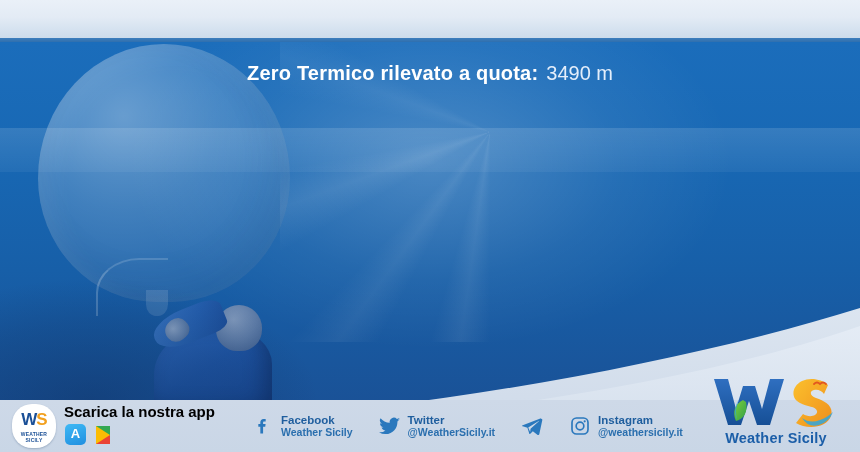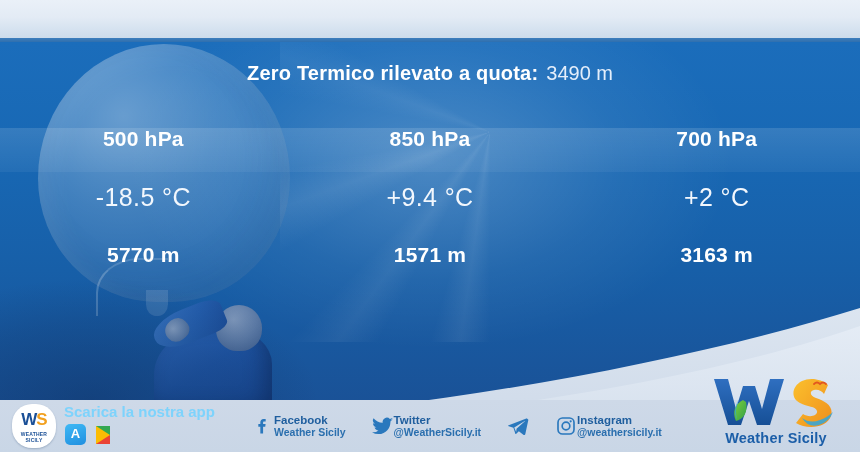--- a/index.html
+++ b/index.html
@@ -275,21 +275,21 @@
     font-size: 5px;
     font-weight: bold;
     color: #1a4f96;
     letter-spacing: .2px;
   }
   .app-text {
     position: absolute;
     left: 56px; top: 1px;
     font-size: 15px;
     font-weight: bold;
-    color: #7dd3fc;
+    color: #000000;
     white-space: nowrap;
   }
   .store-badges {
     position: absolute;
     left: 57px; top: 22px;
     display: flex;
     gap: 6px;
   }
   .badge-ios {
     width: 21px; height: 21px;
@@ -327,20 +327,21 @@
     left: 252px; bottom: 8px;
     height: 36px;
     display: flex;
     align-items: center;
     gap: 26px;
     z-index: 28;
   }
   .social {
     display: flex;
     align-items: center;
+    gap: 7px;
     white-space: nowrap;
   }
   .social .glyph {
     width: 22px; height: 22px;
     display: flex;
     align-items: center;
     justify-content: center;
     color: #2a78bd;
     flex: 0 0 auto;
   }
@@ -405,37 +406,20 @@
       </div>
     </div>
 
     <div class="vignette"></div>
   </div>
 
   <div class="zero-line">
     <span class="zero-label">Zero Termico rilevato a quota:</span><span class="zero-value">3490 m</span>
   </div>
 
-  <div class="cols">
-    <div class="col">
-      <div class="lvl">500 hPa</div>
-      <div class="temp">-18.5 °C</div>
-      <div class="alt">5770 m</div>
-    </div>
-    <div class="col">
-      <div class="lvl">850 hPa</div>
-      <div class="temp">+9.4 °C</div>
-      <div class="alt">1571 m</div>
-    </div>
-    <div class="col">
-      <div class="lvl">700 hPa</div>
-      <div class="temp">+2 °C</div>
-      <div class="alt">3163 m</div>
-    </div>
-  </div>
 
   <svg class="wave" viewBox="0 0 860 152" preserveAspectRatio="none">
     <defs>
       <linearGradient id="wgrad" x1="0" y1="0" x2="0" y2="1">
         <stop offset="0" stop-color="#dce5f0"></stop>
         <stop offset="1" stop-color="#ccd8e8"></stop>
       </linearGradient>
       <linearGradient id="wgrad2" x1="0" y1="0" x2="0" y2="1">
         <stop offset="0" stop-color="#e6edf6"></stop>
         <stop offset="1" stop-color="#d4dfec"></stop>

